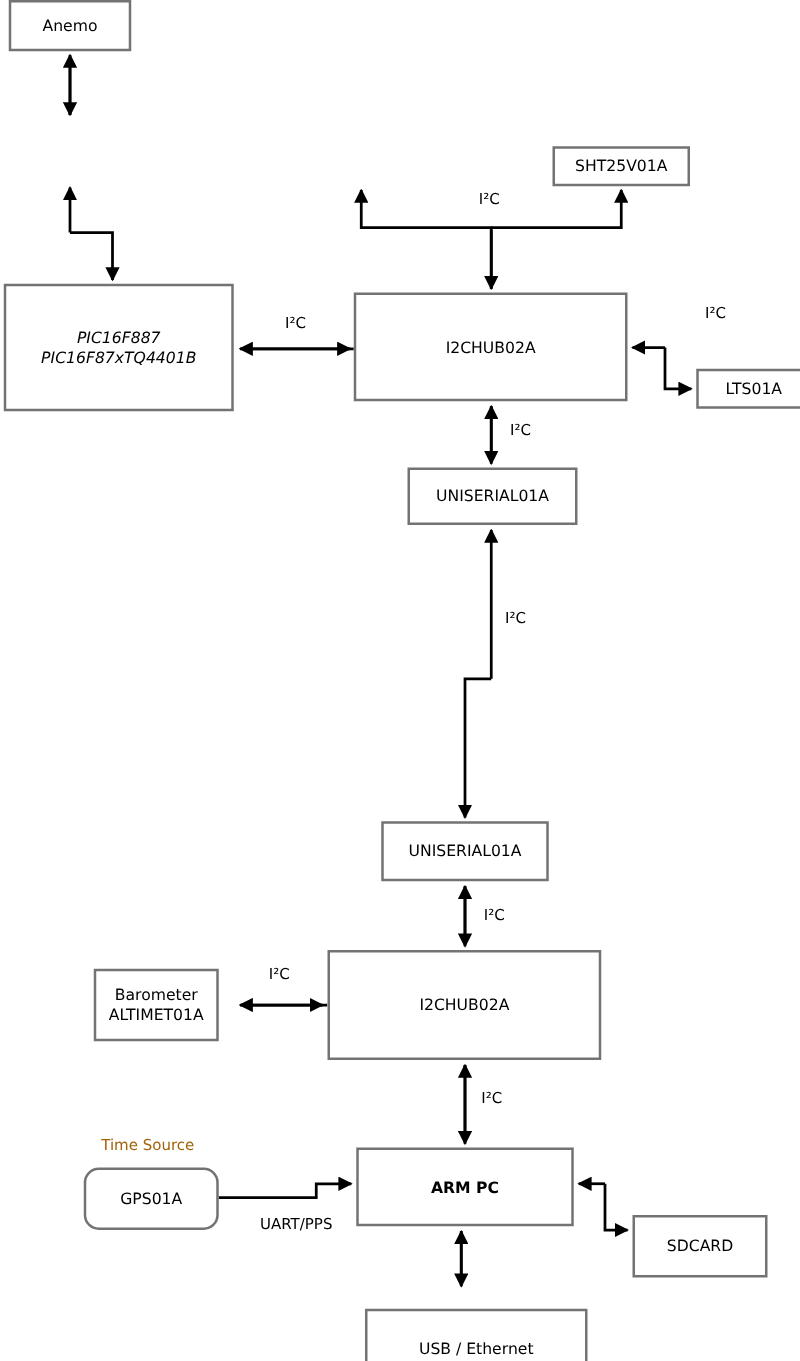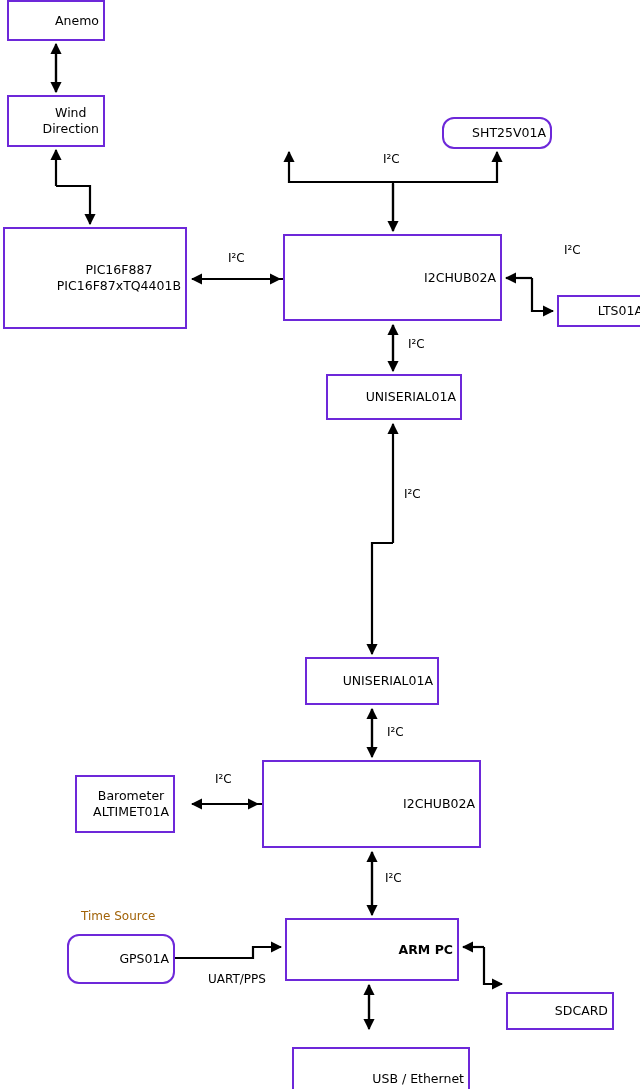--- a/index.html
+++ b/index.html
@@ -18,25 +18,25 @@
   #wires {
     position: absolute;
     left: 0;
     top: 0;
     width: 640px;
     height: 1089px;
   }
   .node {
     position: absolute;
     box-sizing: border-box;
-    border: 2px solid #6d28d9;
+    border: 2px solid #737373;
     background: #ffffff;
     display: flex;
     align-items: center;
-    justify-content: flex-end;
+    justify-content: center;
     text-align: center;
     color: #000000;
     font-size: 12.5px;
     line-height: 1.25;
     z-index: 3;
   }
   .node .node-label {
     display: block;
     white-space: pre-line;
     padding: 0 4px;
@@ -109,32 +109,28 @@
 
       <line x1="369" y1="985" x2="369" y2="1029" marker-end="url(#arrowhead)"></line>
       <line x1="369" y1="1027" x2="369" y2="985" marker-end="url(#arrowhead)"></line>
     </g>
   </svg>
 
   <div class="node" style="left:7px; top:0px; width:98px; height:41px;">
     <span class="node-label">Anemo</span>
   </div>
 
-  <div class="node" style="left:7px; top:95px; width:98px; height:52px;">
-    <span class="node-label">Wind
-Direction</span>
-  </div>
 
-  <div class="node" style="left:3px; top:227px; width:184px; height:102px;">
+  <div class="node" style="left:3px; top:227px; width:184px; height:102px;font-style:italic;">
     <span class="node-label">PIC16F887
 PIC16F87xTQ4401B</span>
   </div>
 
 
-  <div class="node" style="left:442px; top:117px; width:110px; height:32px;border-radius:12px;">
+  <div class="node" style="left:442px; top:117px; width:110px; height:32px;">
     <span class="node-label">SHT25V01A</span>
   </div>
 
   <div class="node" style="left:283px; top:234px; width:219px; height:87px;">
     <span class="node-label">I2CHUB02A</span>
   </div>
 
   <div class="node" style="left:557px; top:295px; width:92px; height:32px;">
     <span class="node-label">LTS01A</span>
   </div>
@@ -157,21 +153,21 @@
   </div>
 
   <div class="node" style="left:67px; top:934px; width:108px; height:50px;border-radius:12px;">
     <span class="node-label">GPS01A</span>
   </div>
 
   <div class="node" style="left:285px; top:918px; width:174px; height:63px;font-weight:bold;">
     <span class="node-label">ARM PC</span>
   </div>
 
-  <div class="node" style="left:506px; top:992px; width:108px; height:38px;">
+  <div class="node" style="left:506px; top:972px; width:108px; height:50px;">
     <span class="node-label">SDCARD</span>
   </div>
 
   <div class="node" style="left:292px; top:1032px; width:178px; height:63px;margin-top:15px;">
     <span class="node-label">USB / Ethernet</span>
   </div>
 
   <div class="edge-label" style="left:228px; top:251px;">I²C</div>
 
   <div class="edge-label" style="left:383px; top:152px;">I²C</div>

